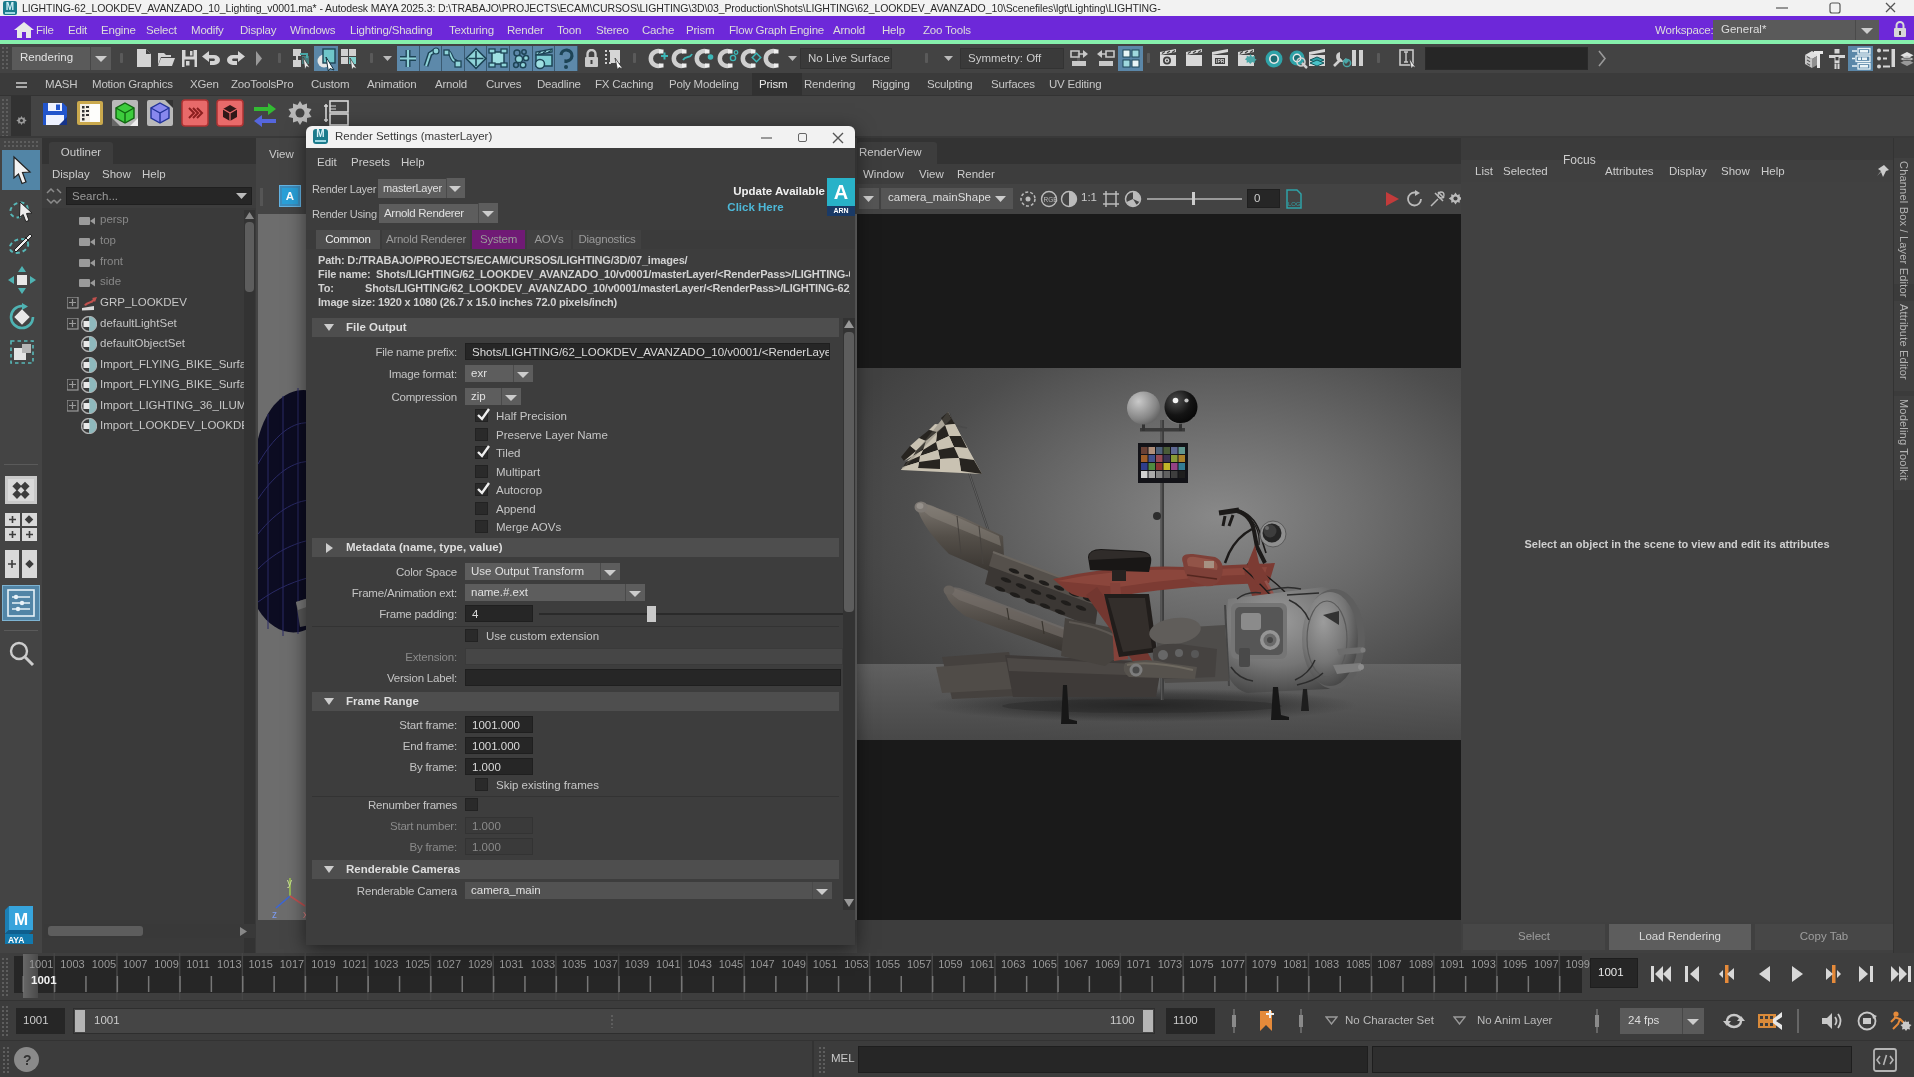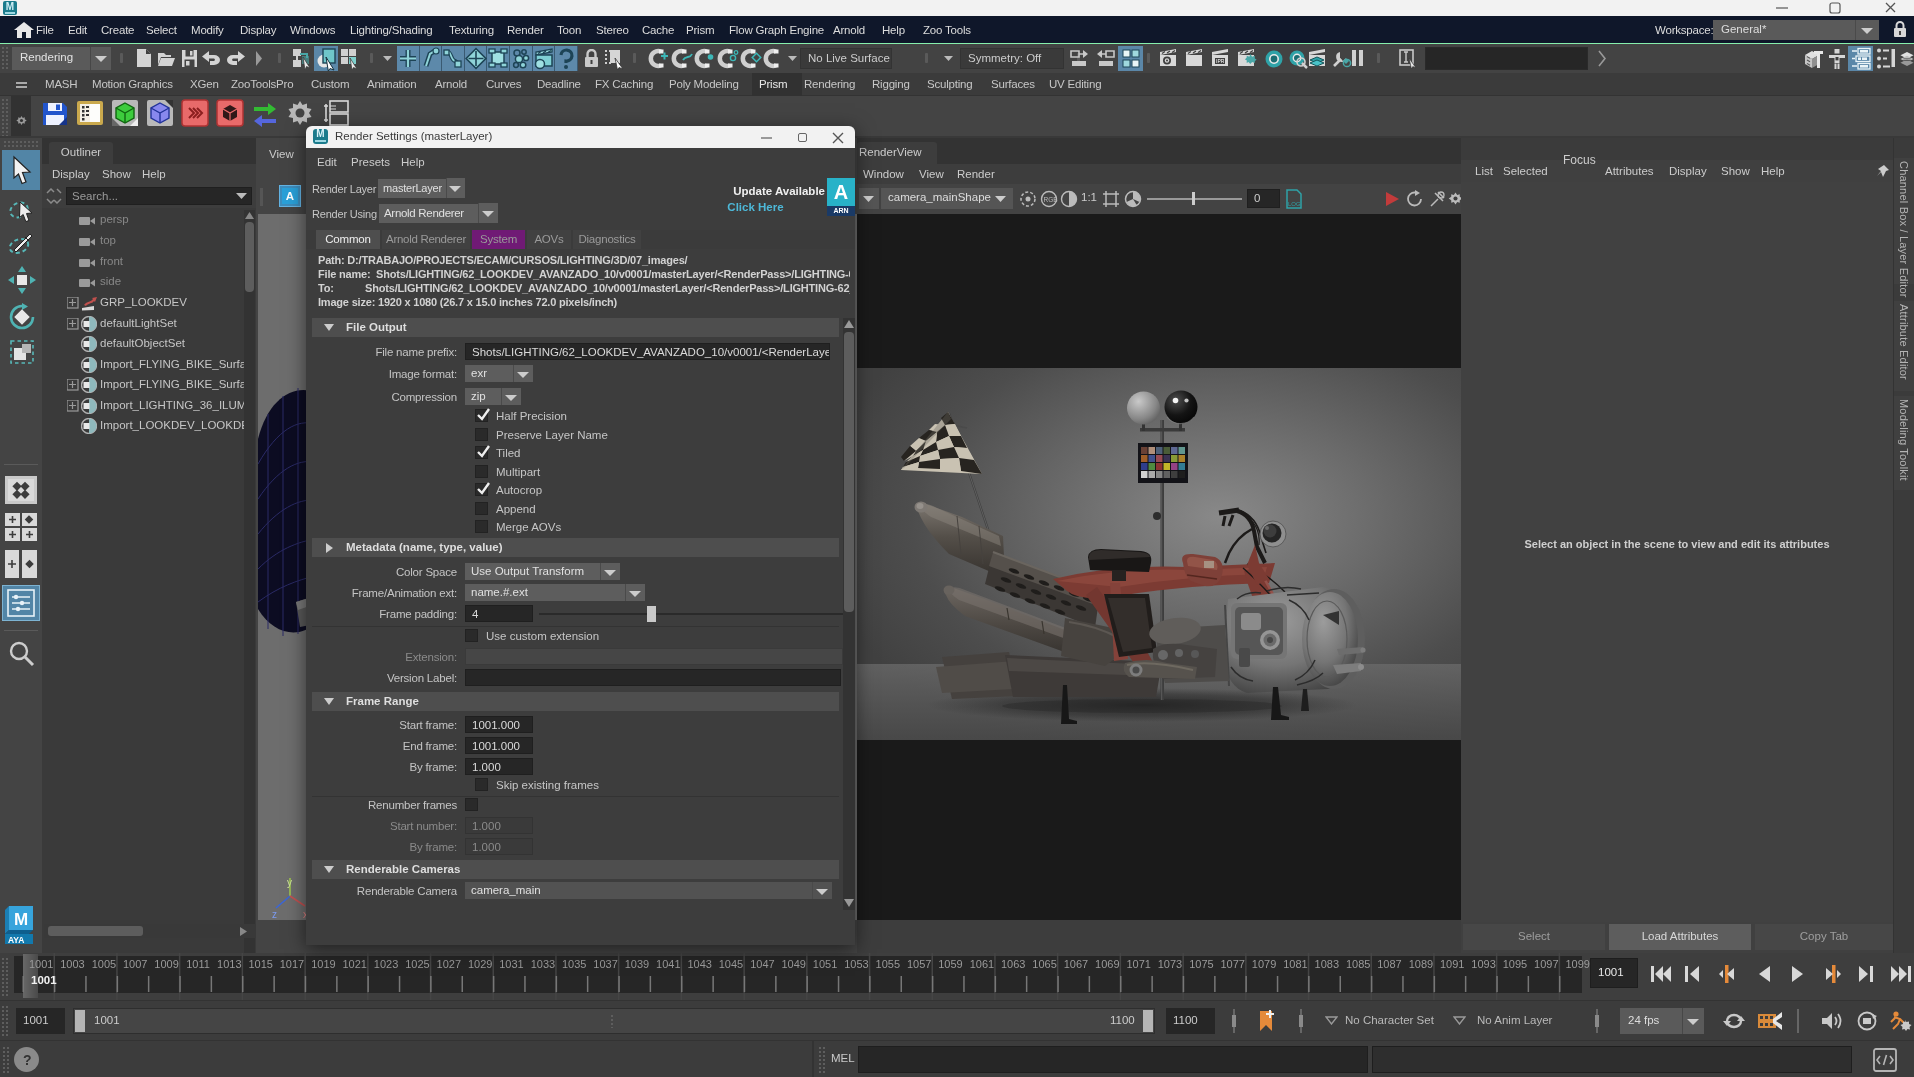--- a/index.html
+++ b/index.html
@@ -7,21 +7,21 @@
 body { font-family:"Liberation Sans", sans-serif; font-size:11.5px; color:#ccc; position:relative; }
 .abs { position:absolute; }
 
 #titlebar { position:absolute; left:0; top:0; width:1914px; height:16px; background:#f2f2f2; color:#222; font-size:11px; }
 #titlebar .ticon { position:absolute; left:3px; top:1px; width:14px; height:14px; background:#1b7b8c; border-radius:2px; }
 #titlebar .ticon span { position:absolute; left:0; top:0; width:14px; height:10px; color:#cfeef5; font-weight:bold; font-size:10px; text-align:center; line-height:11px; }
 #titlebar .ticon i { position:absolute; left:2px; bottom:1.5px; width:10px; height:2px; background:#9fd8e2; }
 #titletext { position:absolute; left:22px; top:2px; white-space:nowrap; color:#2a2a2a; font-size:10.5px; letter-spacing:-0.1px; }
 #winbtns { position:absolute; right:10px; top:0px; color:#444; font-size:11.5px; }
 
-#menubar { position:absolute; left:0; top:16px; width:1914px; height:28px; background:#0f172a; border-bottom:1px solid #86efac; }
+#menubar { position:absolute; left:0; top:16px; width:1914px; height:28px; background:#6d28d9; border-bottom:4px solid #86efac; }
 #menubar .mi { position:absolute; top:8px; color:#dcdcdc; font-size:11.5px; letter-spacing:-0.2px; white-space:nowrap; }
 
 #toolbar { position:absolute; left:0; top:44px; width:1914px; height:29px; background:#434343; }
 .sepdot { position:absolute; top:9px; width:3px; height:10px; background:#5a5a5a; border-radius:1px; }
 
 #shelftabs { position:absolute; left:0; top:73px; width:1914px; height:23px; background:#3b3b3b; border-bottom:1px solid #333; }
 #shelftabs .st { position:absolute; top:5px; color:#c7c7c7; font-size:11.5px; letter-spacing:-0.2px; white-space:nowrap; }
 #shelficons { position:absolute; left:0; top:96px; width:1914px; height:42px; background:#444; border-bottom:2px solid #393939; }
 
 #toolbox { position:absolute; left:0; top:138px; width:42px; height:815px; background:#444; }
@@ -53,34 +53,35 @@
 .rtab { left:0px; width:21px; writing-mode:vertical-rl; color:#b4b4b4; font-size:11px; line-height:20px; white-space:nowrap; letter-spacing:0.2px; }
 </style>
 </head>
 <body>
 
 <div id="titlebar">
   <div class="ticon">
       <span>M</span>
       <i></i>
     </div>
+  <div id="titletext">LIGHTING-62_LOOKDEV_AVANZADO_10_Lighting_v0001.ma* - Autodesk MAYA 2025.3: D:\TRABAJO\PROJECTS\ECAM\CURSOS\LIGHTING\3D\03_Production\Shots\LIGHTING\62_LOOKDEV_AVANZADO_10\Scenefiles\lgt\Lighting\LIGHTING-</div>
   <svg id="winbtns" class="abs" style="right:0;top:0" width="150" height="16" viewBox="0 0 150 16">
     <line x1="12" y1="8" x2="24" y2="8" stroke="#555" stroke-width="1.2"></line>
     <rect x="66" y="3" width="10" height="10" fill="none" stroke="#555" stroke-width="1.2" rx="2"></rect>
     <path d="M122 3 L131 12 M131 3 L122 12" stroke="#555" stroke-width="1.3"></path>
   </svg>
 </div>
 
 <div id="menubar">
   <svg class="abs" style="left:13px;top:5px" width="22" height="18" viewBox="0 0 22 18">
     <path d="M11 1 L21 9 L18 9 L18 17 L13 17 L13 11 L9 11 L9 17 L4 17 L4 9 L1 9 Z" fill="#e8e8e8"></path>
   </svg>
   <span class="mi" style="left:36px">File</span>
   <span class="mi" style="left:68px">Edit</span>
-  <span class="mi" style="left:101px">Create</span>
+  <span class="mi" style="left:101px">Engine</span>
   <span class="mi" style="left:146px">Select</span>
   <span class="mi" style="left:191px">Modify</span>
   <span class="mi" style="left:240px">Display</span>
   <span class="mi" style="left:290px">Windows</span>
   <span class="mi" style="left:350px">Lighting/Shading</span>
   <span class="mi" style="left:449px">Texturing</span>
   <span class="mi" style="left:507px">Render</span>
   <span class="mi" style="left:557px">Toon</span>
   <span class="mi" style="left:596px">Stereo</span>
   <span class="mi" style="left:642px">Cache</span>
@@ -1061,21 +1062,21 @@
   <span class="abs" style="left:144px;top:27px;font-size:11.5px">Attributes</span>
   <span class="abs" style="left:208px;top:27px;font-size:11.5px">Display</span>
   <span class="abs" style="left:260px;top:27px;font-size:11.5px">Show</span>
   <span class="abs" style="left:300px;top:27px;font-size:11.5px">Help</span>
   <svg class="abs" style="left:415px;top:26px" width="14" height="14" viewBox="0 0 14 14">
       <path d="M8 1 L13 6 L10 7 L7 13 L5 8 L1 12 L5 7 L2 5 Z" fill="#ccc"></path>
     </svg>
   <div class="abs" style="left:0;top:44px;width:432px;height:740px;background:#414141"></div>
   <div class="abs" style="left:0;top:400px;width:432px;height:16px;text-align:center;color:#cfcfcf;font-weight:bold;font-size:11px">Select an object in the scene to view and edit its attributes</div>
   <div class="abs" style="left:2px;top:786px;width:142px;height:26px;background:#474747;color:#9e9e9e;text-align:center;padding-top:6px;font-size:11.5px">Select</div>
-  <div class="abs" style="left:148px;top:786px;width:142px;height:26px;background:#5d5d5d;color:#d8d8d8;text-align:center;padding-top:6px;font-size:11.5px">Load Attributes</div>
+  <div class="abs" style="left:148px;top:786px;width:142px;height:26px;background:#5d5d5d;color:#d8d8d8;text-align:center;padding-top:6px;font-size:11.5px">Load Rendering</div>
   <div class="abs" style="left:294px;top:786px;width:138px;height:26px;background:#474747;color:#9e9e9e;text-align:center;padding-top:6px;font-size:11.5px">Copy Tab</div>
 </div>
 <div id="righttabs">
   <div class="abs" style="left:0;top:0;width:21px;height:815px;background:#3b3b3b;border-left:1px solid #333"></div>
   <div class="abs" style="left:1px;top:20px;width:20px;height:126px;background:#404040"></div>
   <div class="abs rtab" style="top:23px">Channel Box / Layer Editor</div>
   <div class="abs" style="left:1px;top:163px;width:20px;height:90px;background:#404040"></div>
   <div class="abs rtab" style="top:166px">Attribute Editor</div>
   <div class="abs" style="left:1px;top:258px;width:20px;height:94px;background:#404040"></div>
   <div class="abs rtab" style="top:261px">Modeling Toolkit</div>

